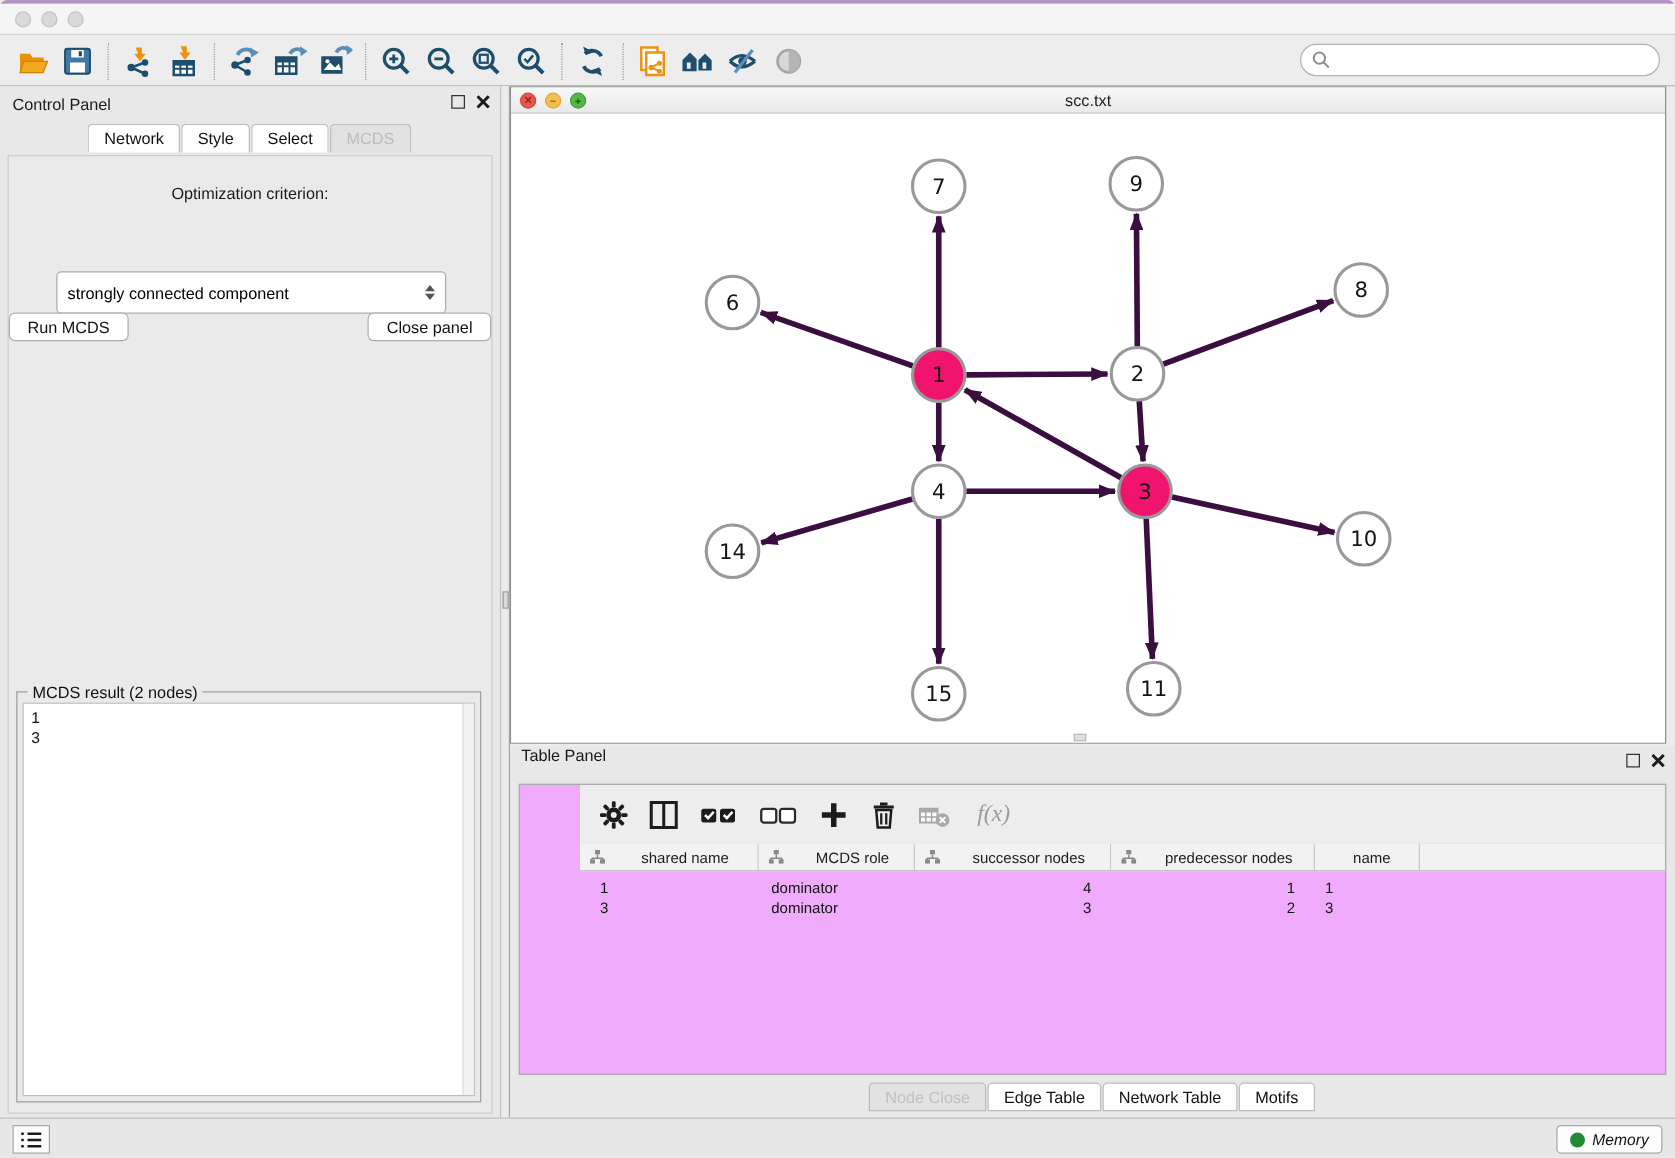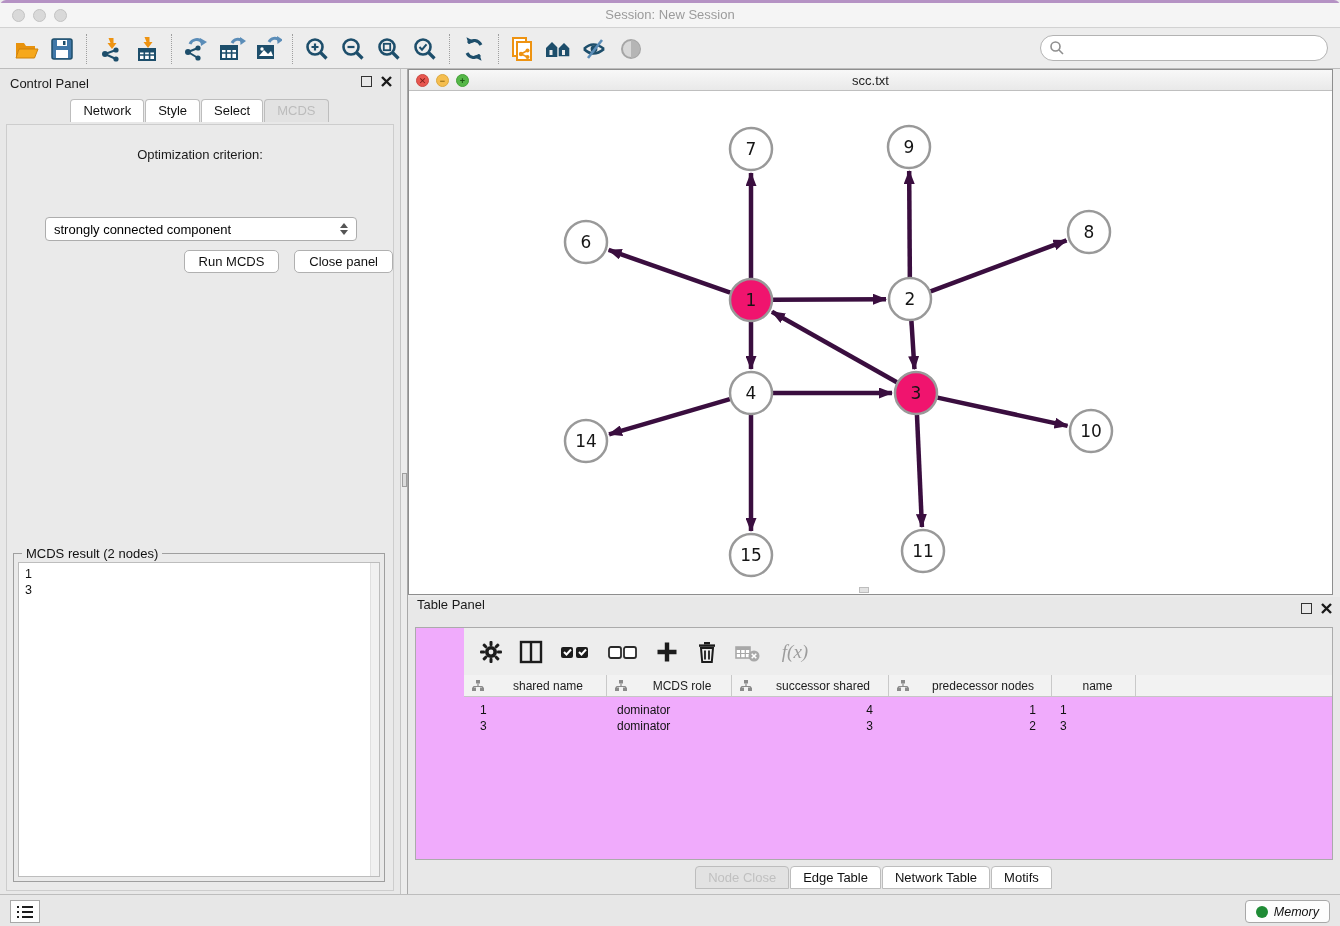--- a/index.html
+++ b/index.html
@@ -23,26 +23,26 @@
   .control-panel { position:absolute; left:0; top:66px; width:400px; height:828px; background:#e8e8e8; }
   .panel-header { position:relative; height:28px; display:flex; align-items:center; padding:0 10px; }
   .panel-title { font-size:13px; color:#1a1a1a; }
   .panel-header-icons { position:absolute; right:8px; top:7px; display:flex; gap:9px; align-items:center; }
   .float-box { width:11px; height:11px; border:1.5px solid #333; background:transparent; }
   .tabs-row { display:flex; justify-content:center; gap:0; height:23px; margin-top:2px; }
   .tab { font-size:13px; padding:3px 12px 4px; background:#fff; border:1px solid #bdbdbd; border-bottom:none; border-radius:4px 4px 0 0; margin-right:1px; color:#111; }
   .tab.disabled-active { background:#e2e2e2; color:#bcbcbc; }
   .cp-content { position:absolute; left:6px; right:6px; top:55px; bottom:6px; background:#eaeaea; border:1px solid #cdcdcd; }
   .opt-label { text-align:center; font-size:13px; color:#1a1a1a; margin-top:22px; }
-  .select-box { position:absolute; left:38px; top:92px; width:312px; height:24px; background:#fff; border:1px solid #adadad; border-radius:4px; display:flex; align-items:center; padding:0 8px; font-size:13px; }
+  .select-box { position:absolute; left:38px; top:92px; width:312px; height:34px; background:#fff; border:1px solid #adadad; border-radius:4px; display:flex; align-items:center; padding:0 8px; font-size:13px; }
   .select-box .sel-text { flex:1; }
   .chevrons { display:flex; flex-direction:column; gap:2px; align-items:center; }
   .chev-up { width:0; height:0; border-left:4px solid transparent; border-right:4px solid transparent; border-bottom:5px solid #555; }
   .chev-dn { width:0; height:0; border-left:4px solid transparent; border-right:4px solid transparent; border-top:5px solid #555; }
-  .btn-row { position:absolute; left:0; width:100%; top:125px; display:flex; justify-content:flex-end; gap:15px; }
+  .btn-row { position:absolute; left:0; width:100%; top:125px; display:flex; justify-content:space-between; gap:5px; }
   .push-btn { background:#fff; border:1px solid #b0b0b0; border-radius:5px; font-size:13px; padding:3px 14px; height:23px; color:#111; }
   .result-group { position:absolute; left:6px; right:8px; top:428px; bottom:8px; border:1px solid #9f9f9f; }
   .result-legend { position:absolute; top:-8px; left:8px; background:#eaeaea; padding:0 4px; font-size:13px; color:#111; }
   .result-area { position:absolute; inset:8px 4px 4px 4px; background:#fff; border:1px solid #bdbdbd; font-size:12.5px; color:#111; padding:3px 0 0 6px; line-height:16px; }
   .result-scroll { position:absolute; right:0; top:0; bottom:0; width:9px; background:#f1f1f1; border-left:1px solid #e0e0e0; }
 
   
   .splitter { position:absolute; left:400px; top:66px; width:8px; height:828px; background:#ececec; border-left:1px solid #c4c4c4; border-right:1px solid #a8a8a8; }
   .splitter-grip { position:absolute; left:1px; top:404px; width:5px; height:14px; background:#dcdcdc; border:1px solid #9e9e9e; }
 
@@ -85,21 +85,20 @@
 <body>
 
 <div class="window">
 
   <div class="titlebar">
     <div class="traffic">
       <span class="tl-dot"></span>
       <span class="tl-dot"></span>
       <span class="tl-dot"></span>
     </div>
-    <div class="win-title">Session: New Session</div>
   </div>
 
   <div class="toolbar">
     <span class="tb-btn">
       <svg width="26" height="26">
           <path d="M3 7h8l2 3h9v3H6L3 22z" fill="#e8920c"></path>
           <path d="M6 13h19l-3.5 9H3z" fill="#f6a81c" stroke="#cf820a"></path>
         </svg>
     </span>
     <span class="tb-btn">
@@ -456,21 +455,21 @@
             </svg>
             <span style="flex: 1 1 0%; text-align: center;">MCDS role</span>
           </div>
           <div class="th" style="width: 157px;">
             <svg width="12" height="11">
               <rect x="4" y="0" width="4" height="3.5" fill="#8a8a8a"></rect>
               <path d="M6 3.5v3M1.5 6.5h9M1.5 6.5v1.5M10.5 6.5v1.5" stroke="#8a8a8a" stroke-width="1.2" fill="none"></path>
               <rect x="0" y="7.5" width="4" height="3.5" fill="#8a8a8a"></rect>
               <rect x="8" y="7.5" width="4" height="3.5" fill="#8a8a8a"></rect>
             </svg>
-            <span style="flex: 1 1 0%; text-align: center;">successor shared</span>
+            <span style="flex: 1 1 0%; text-align: center;">successor nodes</span>
           </div>
           <div class="th" style="width: 163px;">
             <svg width="12" height="11">
               <rect x="4" y="0" width="4" height="3.5" fill="#8a8a8a"></rect>
               <path d="M6 3.5v3M1.5 6.5h9M1.5 6.5v1.5M10.5 6.5v1.5" stroke="#8a8a8a" stroke-width="1.2" fill="none"></path>
               <rect x="0" y="7.5" width="4" height="3.5" fill="#8a8a8a"></rect>
               <rect x="8" y="7.5" width="4" height="3.5" fill="#8a8a8a"></rect>
             </svg>
             <span style="flex: 1 1 0%; text-align: center;">predecessor nodes</span>
           </div>

